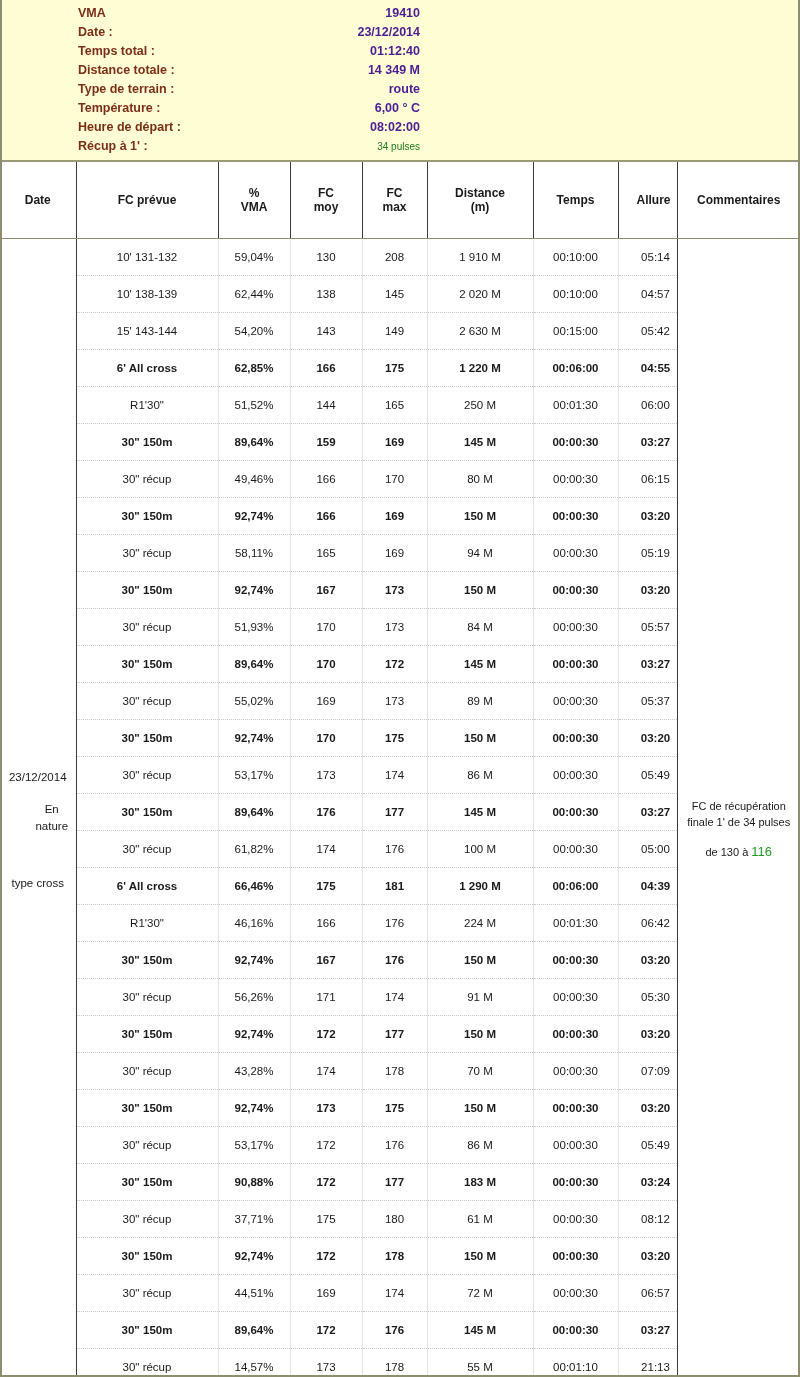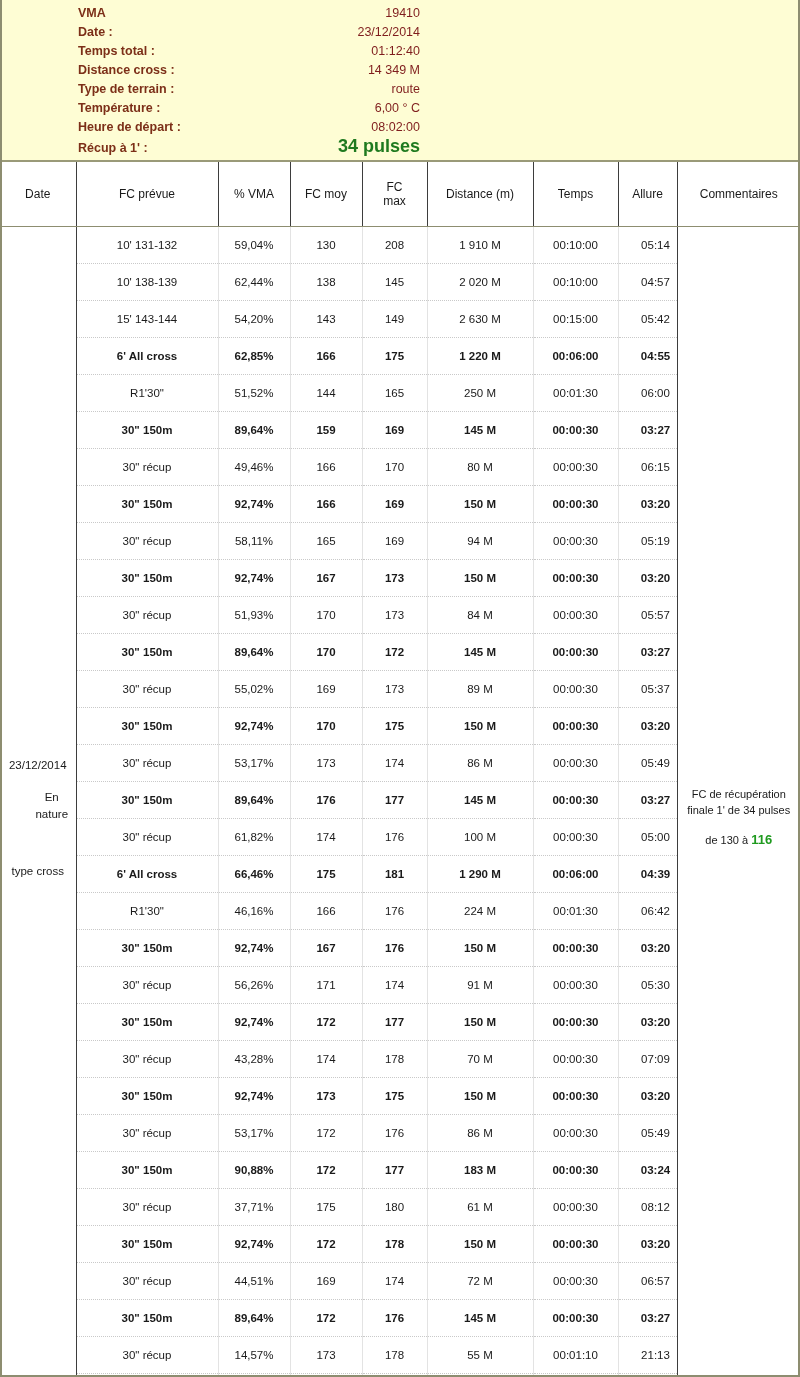--- a/index.html
+++ b/index.html
@@ -34,29 +34,30 @@
   .summary-label {
     font-size: 12.5px;
     color: #7c2f18;
     font-weight: 600;
     white-space: nowrap;
     width: 210px;
     text-align: left;
   }
   .summary-value {
     font-size: 12.5px;
-    color: #7f1d1d;
+    color: #4c1d95;
     width: 132px;
     text-align: right;
     white-space: nowrap;
+    font-weight: bold;
   }
   .summary-value.accent {
     color: #1f7a1f;
-    font-weight: bold;
-    font-size: 18px;
+    font-weight: normal;
+    font-size: 10px;
   }
 
   
   #workout-table {
     border-collapse: collapse;
     width: 800px;
     table-layout: fixed;
   }
   #workout-table col.c-date     { width: 76px; }
   #workout-table col.c-fcprevue { width: 142px; }
@@ -64,28 +65,28 @@
   #workout-table col.c-fcmoy    { width: 72px; }
   #workout-table col.c-fcmax    { width: 65px; }
   #workout-table col.c-dist     { width: 106px; }
   #workout-table col.c-temps    { width: 85px; }
   #workout-table col.c-allure   { width: 59px; }
   #workout-table col.c-comment  { width: 123px; }
 
   #workout-table thead th {
     height: 40px;
     font-size: 12px;
-    font-weight: normal;
+    font-weight: bold;
     color: #1a1a1a;
     background: #ffffff;
     border-right: 1px solid #3d3d3d;
     border-bottom: 1px solid #8d8d70;
     text-align: center;
     vertical-align: middle;
-    padding: 12px;
+    padding: 18px;
   }
   #workout-table thead th:last-child { border-right: none; }
   #workout-table thead th.th-date { border-left: none; }
 
   #workout-table tbody td {
     height: 36px;
     font-size: 11.5px;
     text-align: center;
     vertical-align: middle;
     padding: 0;
@@ -132,21 +133,21 @@
 
   
   .comment-block {
     font-size: 11px;
     line-height: 1.45;
     text-align: center;
     color: #1a1a1a;
     padding: 0 4px;
   }
   .comment-block .cmt-spacer { display: block; height: 12px; }
-  .comment-block .cmt-accent { color: #1f9a1f; font-weight: bold; font-size: 13px; }
+  .comment-block .cmt-accent { color: #1f9a1f; font-weight: normal; font-size: 13px; }
 
   
   #page-frame {
     position: absolute;
     left: 0; top: 0;
     width: 800px;
     height: 1377px;
     box-sizing: border-box;
     border-left: 2px solid #8d8d70;
     border-right: 2px solid #8d8d70;
@@ -165,21 +166,21 @@
     </div>
     <div class="summary-row">
       <div class="summary-label">Date :</div>
       <div class="summary-value">23/12/2014</div>
     </div>
     <div class="summary-row">
       <div class="summary-label">Temps total :</div>
       <div class="summary-value">01:12:40</div>
     </div>
     <div class="summary-row">
-      <div class="summary-label">Distance cross :</div>
+      <div class="summary-label">Distance totale :</div>
       <div class="summary-value">14 349 M</div>
     </div>
     <div class="summary-row">
       <div class="summary-label">Type de terrain :</div>
       <div class="summary-value">route</div>
     </div>
     <div class="summary-row">
       <div class="summary-label">Température :</div>
       <div class="summary-value">6,00 ° C</div>
     </div>

